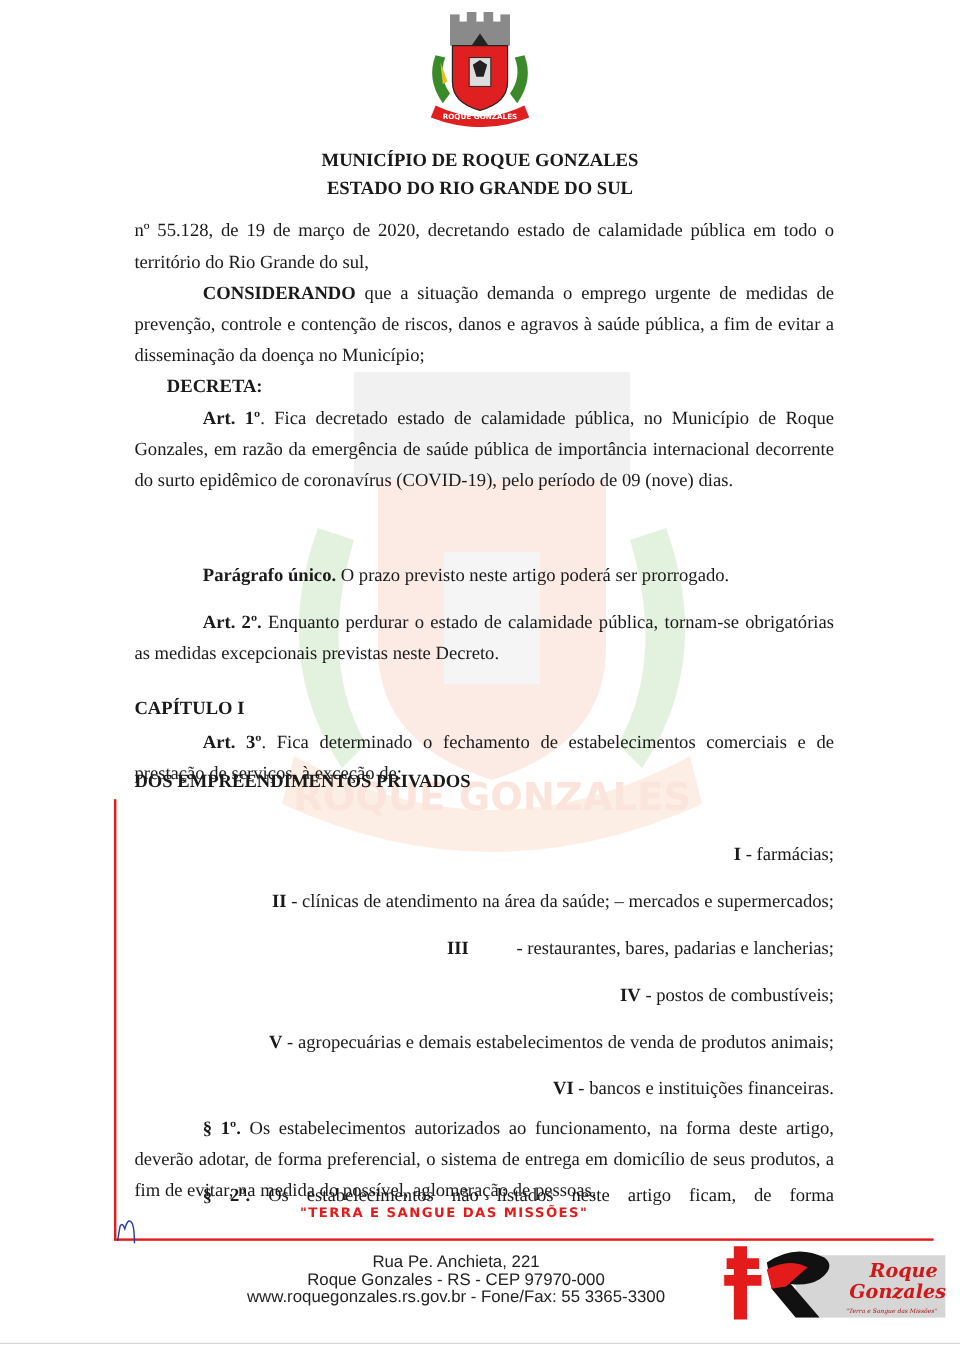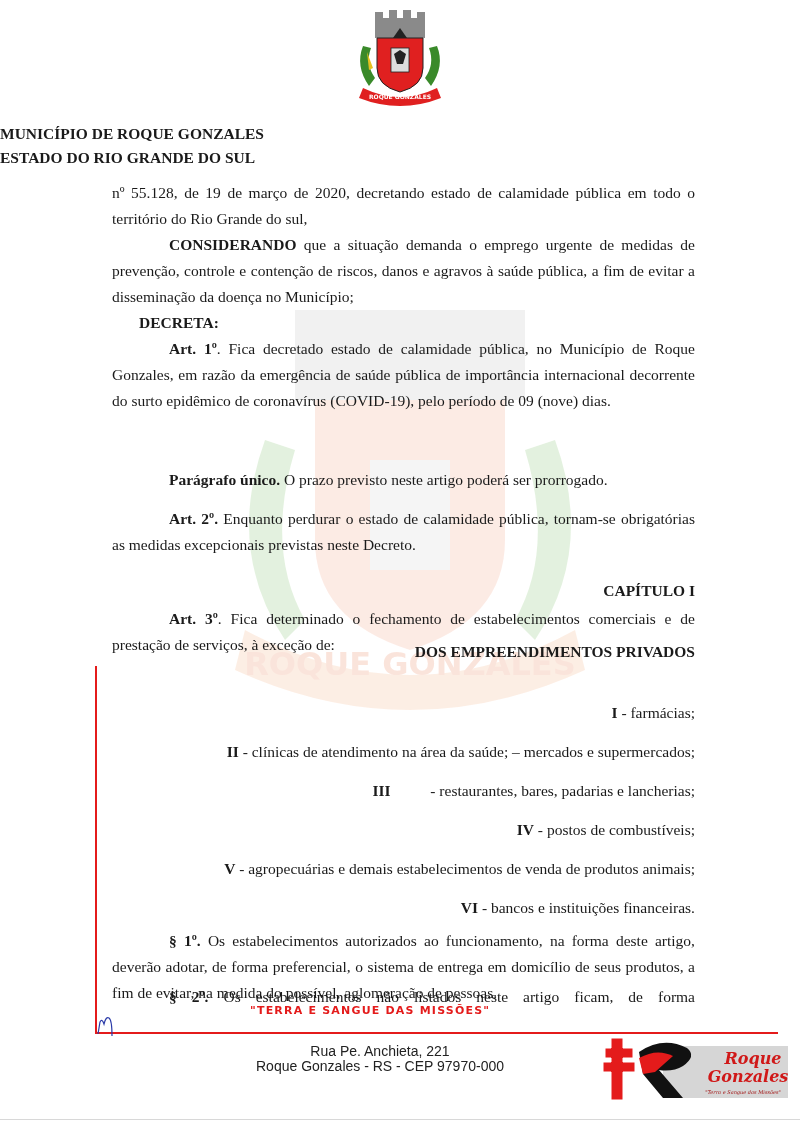--- a/index.html
+++ b/index.html
@@ -2,26 +2,26 @@
 <html><head>
 <meta charset="utf-8">
 <style>
   html, body { margin: 0; padding: 0; }
   body {
     width: 800px; height: 1130px; background: #ffffff; position: relative; overflow: hidden;
     font-family: "Liberation Serif", serif; color: #1a1a1a;
   }
   .crest { position: absolute; left: 353px; top: 6px; width: 94px; height: 100px; }
   .watermark { position: absolute; left: 225px; top: 290px; width: 370px; height: 430px; opacity: 0.28; }
-  .header { position: absolute; top: 122px; left: 0; width: 800px; font-weight: bold; font-size: 15.5px; line-height: 24px; }
+  .header { position: absolute; top: 122px; left: 0; width: 800px; text-align: center; font-weight: bold; font-size: 15.5px; line-height: 24px; }
   .body-text { position: absolute; left: 112px; width: 583px; font-size: 15.5px; }
   .p { position: absolute; left: 0; width: 583px; line-height: 26px; text-align: justify; }
   .indent { text-indent: 57px; }
   .p b { font-weight: bold; }
-  .center { text-align: right; text-indent: 0; font-weight: bold; }
+  .center { text-align: left; text-indent: 0; font-weight: bold; }
   .list { left: 57px; width: 526px; text-align: right; }
   .redline-v { position: absolute; left: 95px; top: 666px; width: 2px; height: 367px; background: #e41b1b; }
   .redline-h { position: absolute; left: 95px; top: 1032px; width: 683px; height: 2px; background: #e41b1b; }
   .initials { position: absolute; left: 96px; top: 1010px; width: 22px; height: 30px; }
   .motto { position: absolute; left: 250px; top: 1004px; font-family: "DejaVu Sans", sans-serif; font-size: 11px; color: #e41b1b; letter-spacing: 1.2px; font-weight: bold; }
   .footer { position: absolute; top: 1044px; left: 180px; width: 400px; text-align: center; font-family: "Liberation Sans", sans-serif; font-size: 14px; line-height: 14.5px; color: #222; }
   .logo { position: absolute; left: 603px; top: 1034px; width: 185px; height: 70px; }
   .bottom-rule { position: absolute; left: 0; top: 1119px; width: 800px; height: 1px; background: #d8d8d8; }
 </style>
 </head>
@@ -99,20 +99,21 @@
 
 <svg class="initials" viewBox="0 0 22 30">
   <path d="M2 24 L4 12 Q6 8 8 14 Q10 6 13 8 Q16 10 16 26" fill="none" stroke="#2a3aa8" stroke-width="1.2"></path>
 </svg>
 
 <div class="motto">"TERRA E SANGUE DAS MISSÕES"</div>
 
 <div class="footer">
   <div>Rua Pe. Anchieta, 221</div>
   <div>Roque Gonzales - RS - CEP 97970-000</div>
+  <div>www.roquegonzales.rs.gov.br - Fone/Fax: 55 3365-3300</div>
 </div>
 
 <svg class="logo" viewBox="0 0 185 70">
   <rect x="60" y="12" width="125" height="52" fill="#d6d6d6"></rect>
   <path d="M8 4 L20 4 L20 14 L30 14 L30 24 L20 24 L20 28 L32 28 L32 38 L20 38 L20 66 L8 66 L8 38 L0 38 L0 28 L8 28 L8 24 L2 24 L2 14 L8 14 Z" fill="#e41b1b" stroke="#fff" stroke-width="1"></path>
   <path d="M36 18 Q60 2 84 14 Q94 22 80 32 Q70 38 56 36 L80 64 L60 64 L40 40 Z" fill="#111"></path>
   <path d="M36 24 Q54 14 70 22 L52 38 L40 40 Z" fill="#e41b1b"></path>
   <text x="150" y="30" font-size="16" text-anchor="middle" fill="#d01818" font-family="DejaVu Serif, serif" font-style="italic" font-weight="bold">Roque</text>
   <text x="145" y="48" font-size="16" text-anchor="middle" fill="#d01818" font-family="DejaVu Serif, serif" font-style="italic" font-weight="bold">Gonzales</text>
   <text x="140" y="60" font-size="5" text-anchor="middle" fill="#a01010" font-family="DejaVu Serif, serif" font-style="italic">"Terra e Sangue das Missões"</text>

